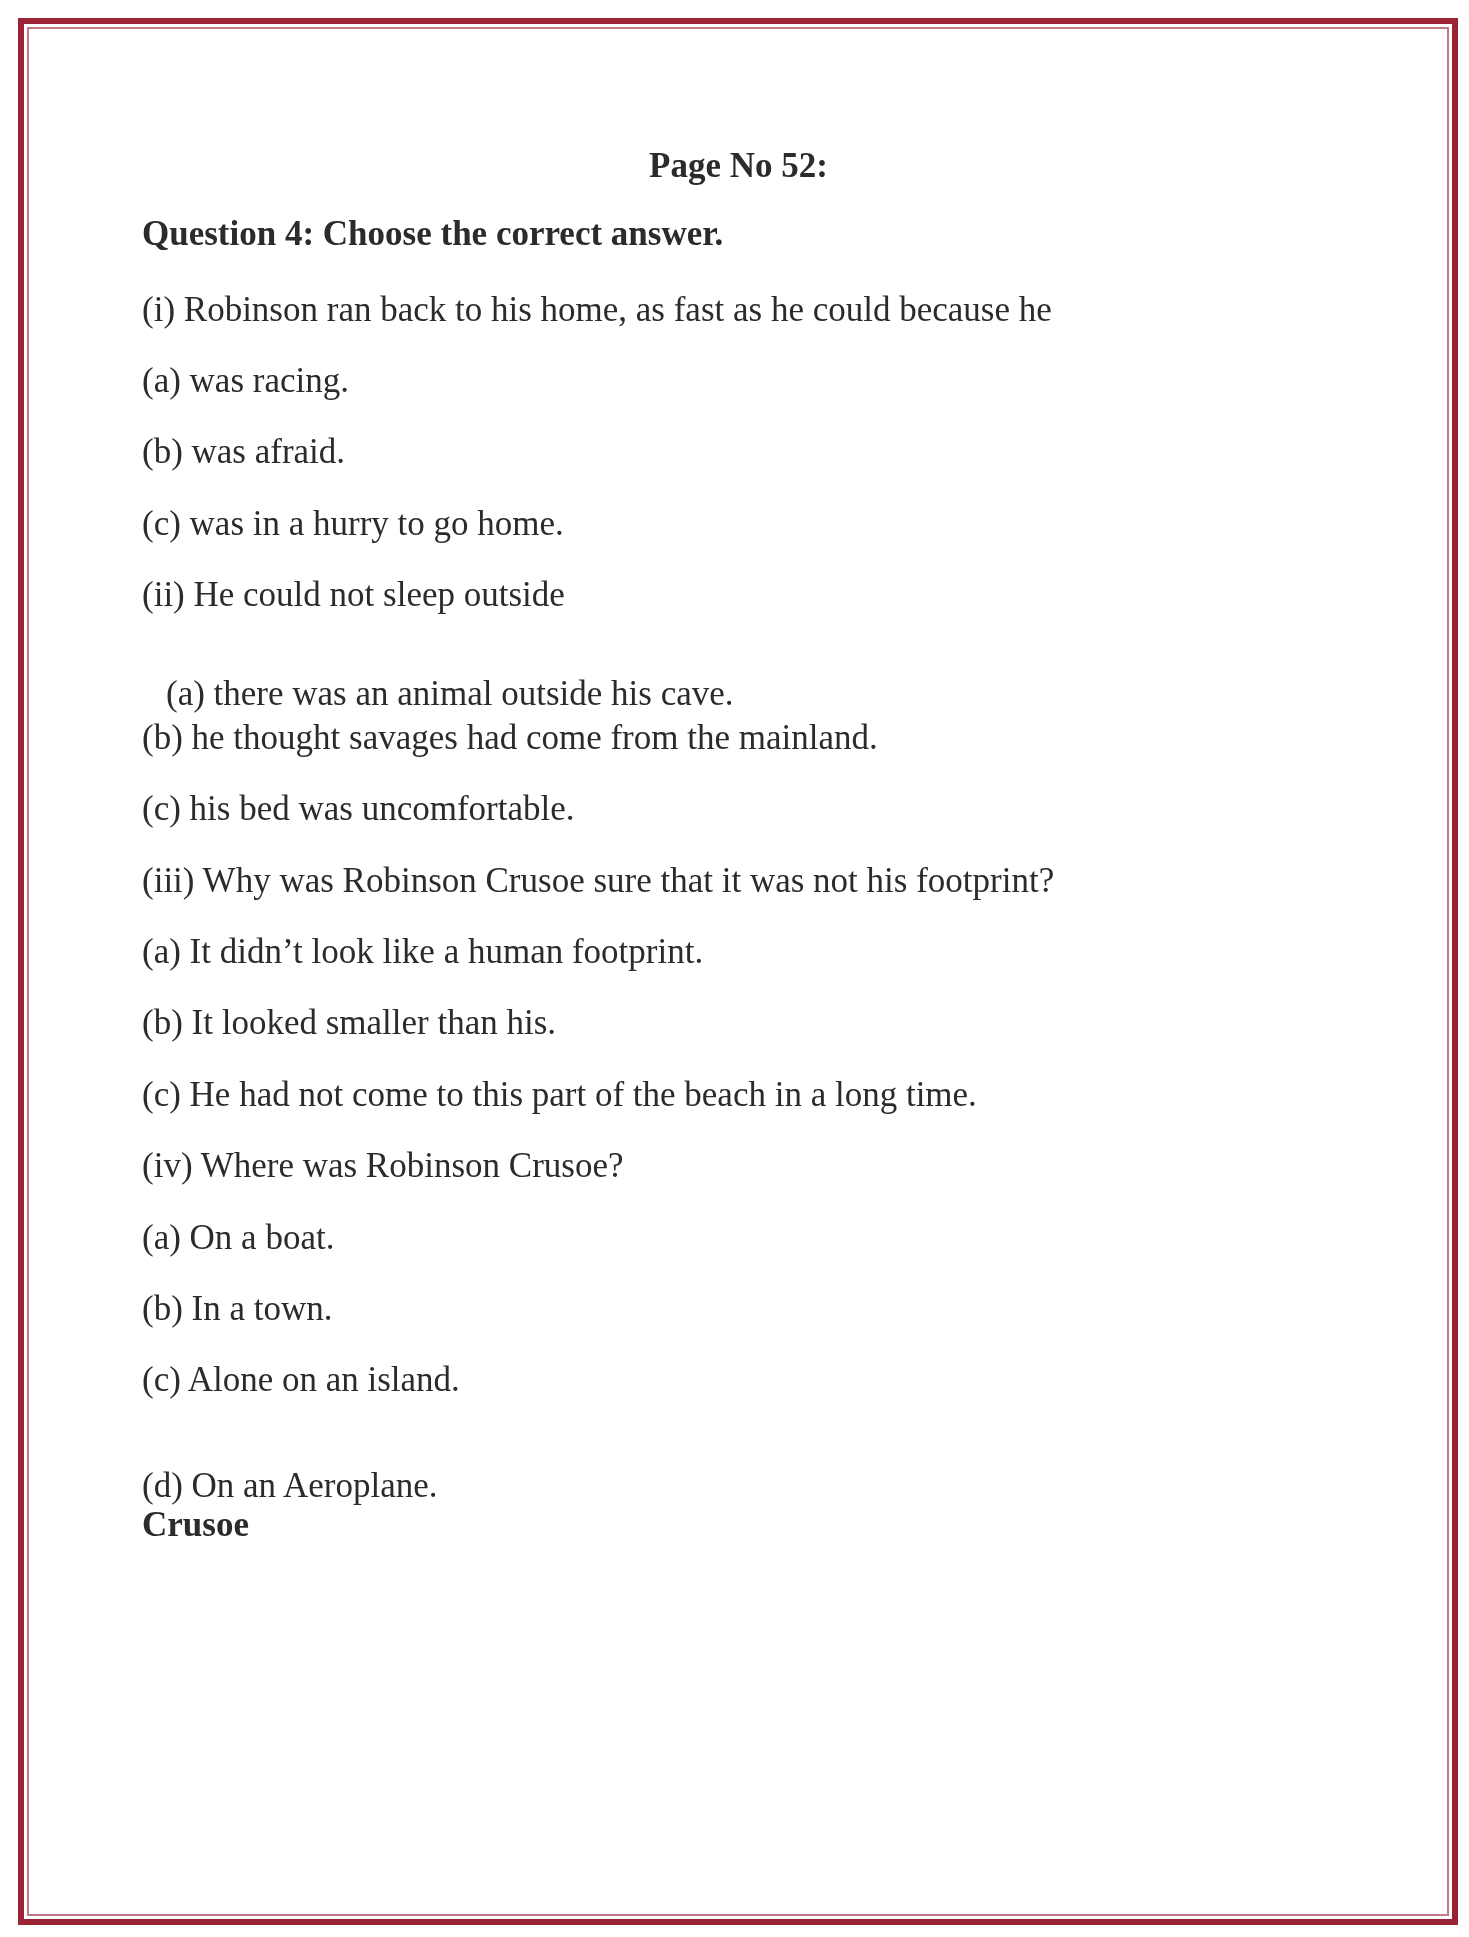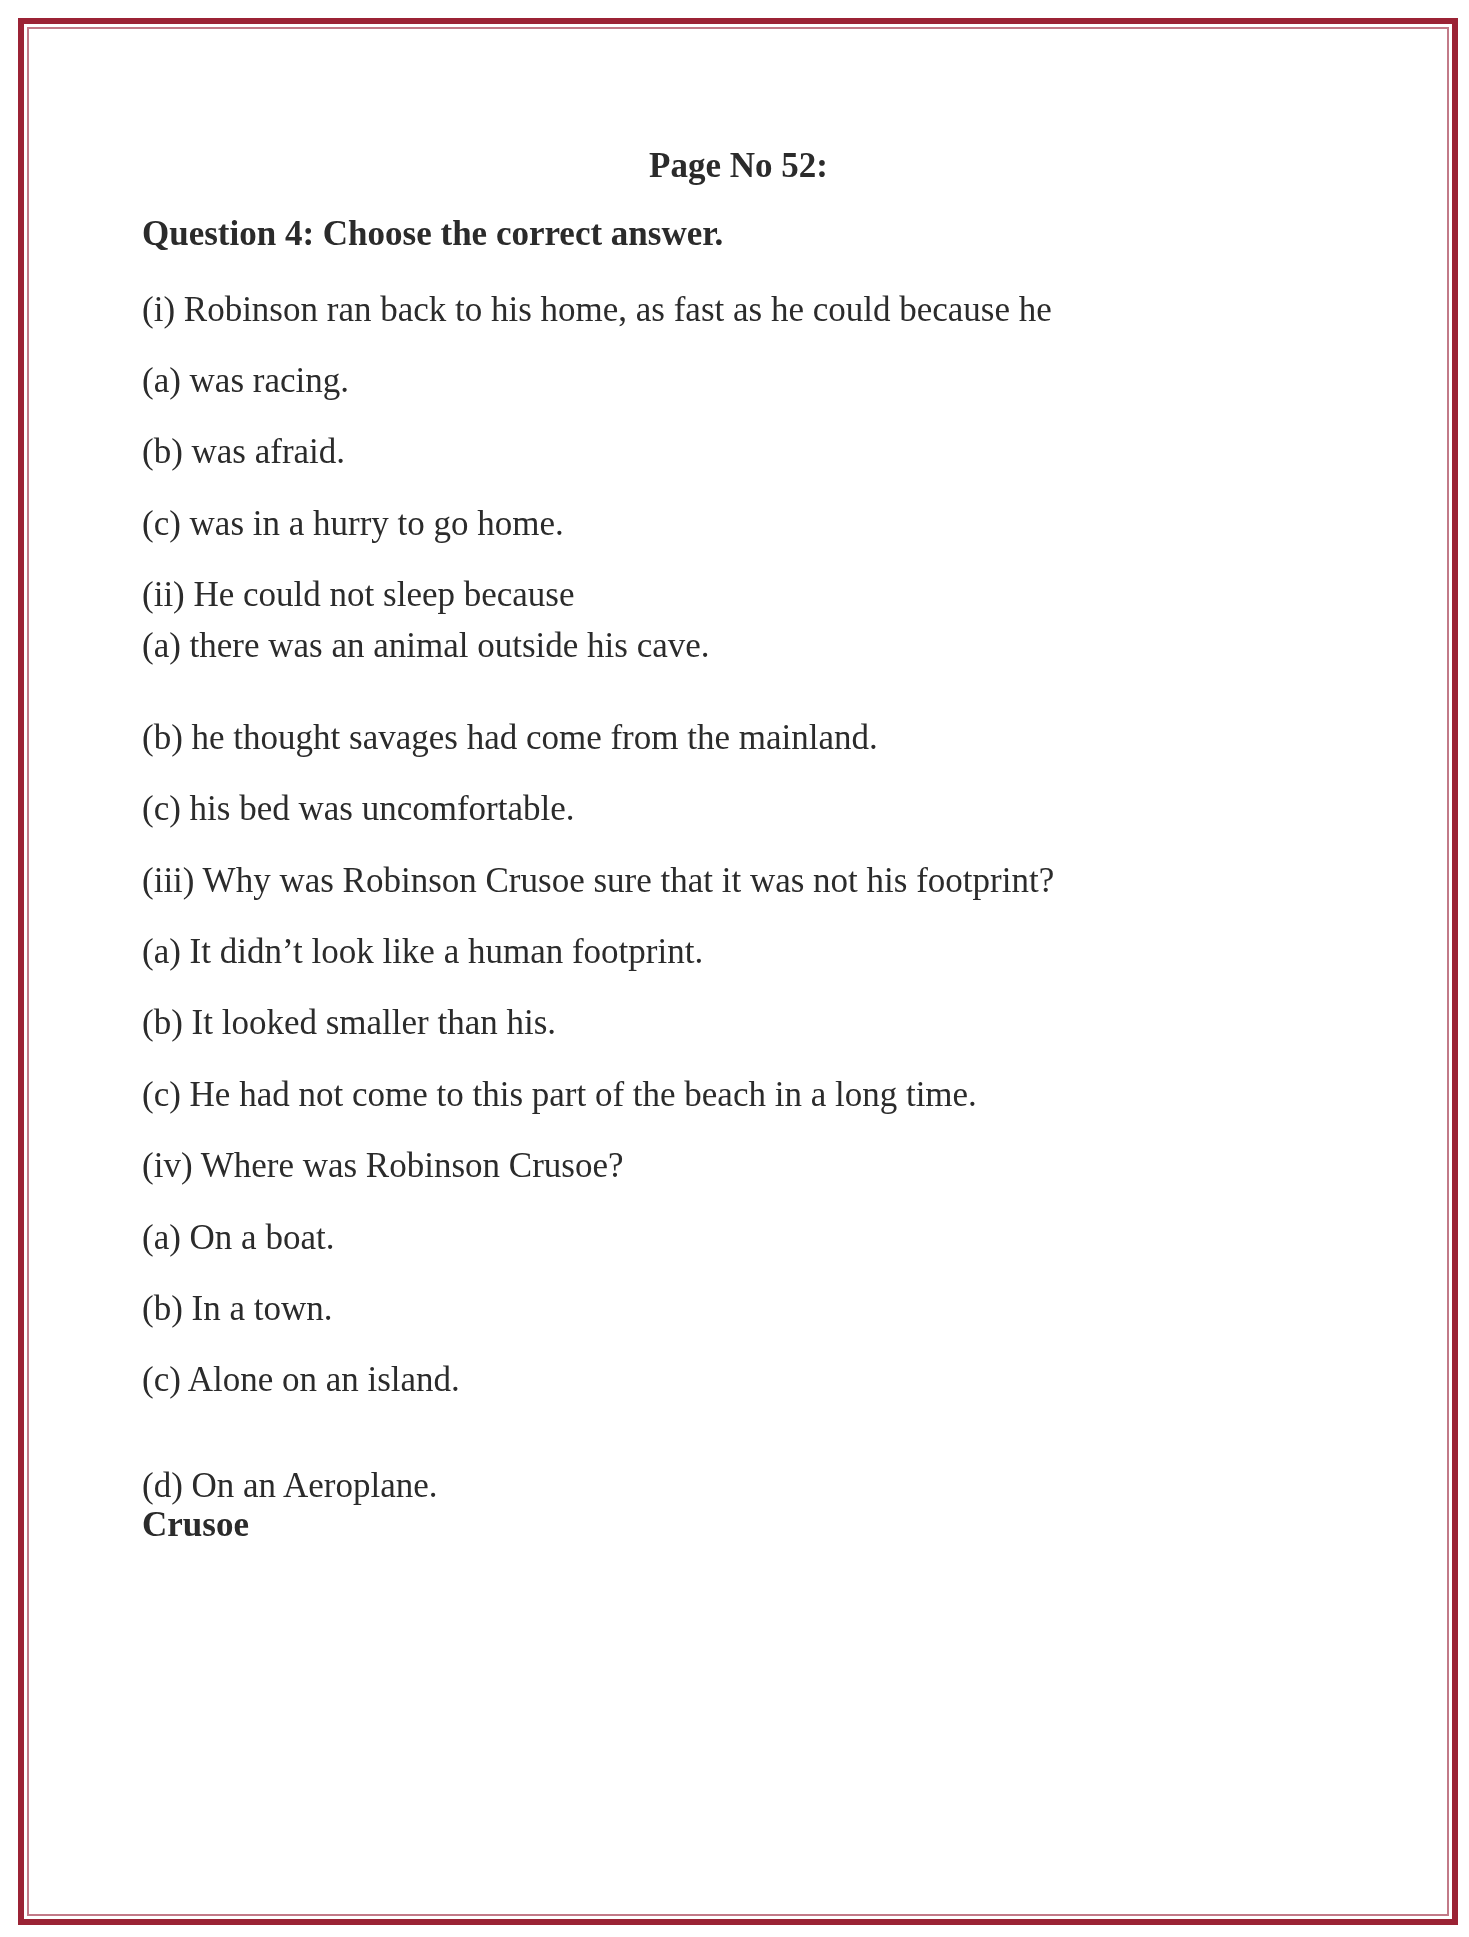--- a/index.html
+++ b/index.html
@@ -73,22 +73,22 @@
 
   <div class="page-title" style="top:148px;">Page No 52:</div>
 
   <div class="line bold" style="top:216px;">Question 4: Choose the correct answer.</div>
 
   <div class="line" style="top:292px;">(i) Robinson ran back to his home, as fast as he could because he</div>
   <div class="line" style="top:363px;">(a) was racing.</div>
   <div class="line" style="top:434px;">(b) was afraid.</div>
   <div class="line" style="top:506px;">(c) was in a hurry to go home.</div>
 
-  <div class="line" style="top:577px;">(ii) He could not sleep because</div>
-  <div class="line" style="top:628px;">(a) there was an animal outside his cave.</div>
+  <div class="line" style="top:577px;">(ii) He could not sleep outside</div>
+  <div class="line" style="top:676px;margin-left:24px;">(a) there was an animal outside his cave.</div>
   <div class="line" style="top:720px;">(b) he thought savages had come from the mainland.</div>
   <div class="line" style="top:791px;">(c) his bed was uncomfortable.</div>
 
   <div class="line" style="top:863px;">(iii) Why was Robinson Crusoe sure that it was not his footprint?</div>
   <div class="line" style="top:934px;">(a) It didn’t look like a human footprint.</div>
   <div class="line" style="top:1005px;">(b) It looked smaller than his.</div>
   <div class="line" style="top:1077px;">(c) He had not come to this part of the beach in a long time.</div>
 
   <div class="line" style="top:1148px;">(iv) Where was Robinson Crusoe?</div>
   <div class="line" style="top:1220px;">(a) On a boat.</div>

